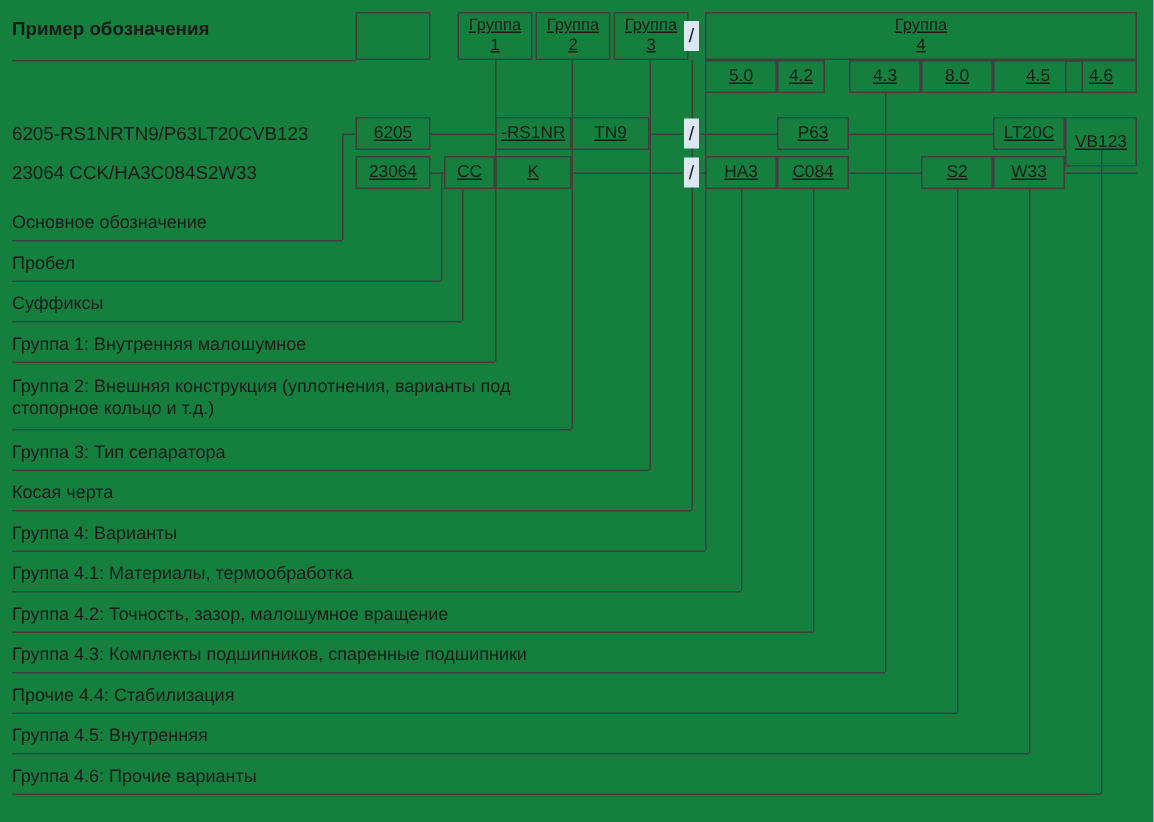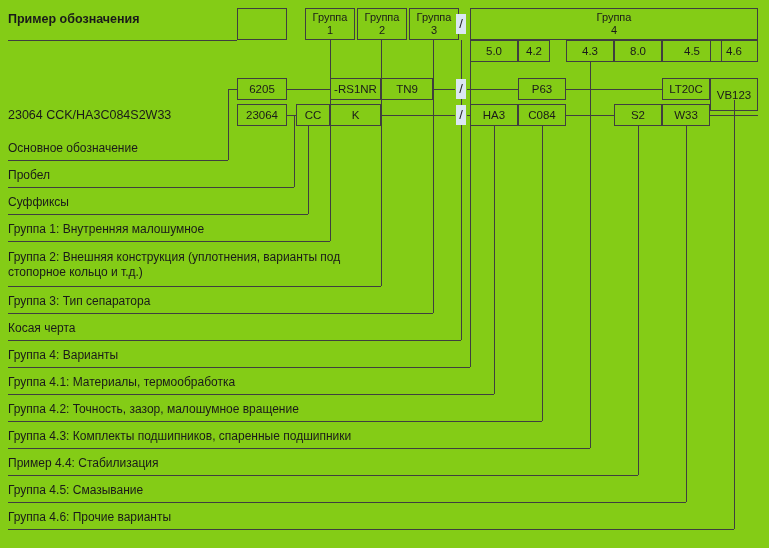--- a/index.html
+++ b/index.html
@@ -1,26 +1,26 @@
 <!DOCTYPE html>
 <html><head>
 <meta charset="utf-8">
 <style>
   html,body { margin:0; padding:0; background:#dbe7f3; }
   .canvas {
     position:relative; width:769px; height:548px;
-    background:#84cc16; overflow:hidden;
+    background:#15803d; overflow:hidden;
     font-family:"Liberation Sans", sans-serif; color:#1a1a1a;
   }
   .title { position:absolute; left:8px; top:12px; font-weight:bold; font-size:12.5px; }
   .desig { position:absolute; left:8px; height:22px; line-height:22px; font-size:12.5px; }
   .box {
     position:absolute; border:1px solid #3f3f3f; box-sizing:border-box;
     display:flex; align-items:center; justify-content:center;
-    font-size:11.5px; text-align:center;
+    font-size:11.5px; text-align:center;text-decoration:underline;
   }
   .hdr { flex-direction:column; font-size:11px; line-height:13px; }
   .hl { position:absolute; height:1px; background:#3f3f3f; }
   .vl { position:absolute; width:1px; background:#3f3f3f; }
   .lbl { position:absolute; left:8px; font-size:12px; line-height:15px; }
   .wrap2 { max-width:345px; }
   .slash {
     position:absolute; width:10px; text-align:center; font-size:13px;
     height:20px; line-height:20px; background:#dbe7f3;
   }
@@ -98,20 +98,21 @@
   <div class="box" style="left:518px;top:40px;width:32px;height:22px">4.2</div>
   <div class="box" style="left:566px;top:40px;width:48px;height:22px">4.3</div>
   <div class="box" style="left:614px;top:40px;width:48px;height:22px">8.0</div>
   <div class="box" style="left:662px;top:40px;width:60px;height:22px">4.5</div>
   <div class="box" style="left:710px;top:40px;width:48px;height:22px">4.6</div>
 
   <div class="slash" style="left:456px;top:14px">/</div>
   <div class="slash" style="left:456px;top:79px">/</div>
   <div class="slash" style="left:456px;top:105px">/</div>
 
+  <div class="desig" style="top:78px">6205-RS1NRTN9/P63LT20CVB123</div>
   <div class="box" style="left:237px;top:78px;width:50px;height:22px">6205</div>
   <div class="box" style="left:330px;top:78px;width:51px;height:22px">-RS1NR</div>
   <div class="box" style="left:381px;top:78px;width:52px;height:22px">TN9</div>
   <div class="box" style="left:518px;top:78px;width:48px;height:22px">P63</div>
   <div class="box" style="left:662px;top:78px;width:48px;height:22px">LT20C</div>
   <div class="box" style="left:710px;top:78px;width:48px;height:33px">VB123</div>
 
   <div class="desig" style="top:104px">23064 CCK/HA3C084S2W33</div>
   <div class="box" style="left:237px;top:104px;width:50px;height:22px">23064</div>
   <div class="box" style="left:296px;top:104px;width:34px;height:22px">CC</div>
@@ -125,17 +126,17 @@
   <div class="lbl" style="top:168px">Пробел</div>
   <div class="lbl" style="top:195px">Суффиксы</div>
   <div class="lbl" style="top:222px">Группа 1: Внутренняя малошумное</div>
   <div class="lbl wrap2" style="top:250px">Группа 2: Внешняя конструкция (уплотнения, варианты под стопорное кольцо и т.д.)</div>
   <div class="lbl" style="top:294px">Группа 3: Тип сепаратора</div>
   <div class="lbl" style="top:321px">Косая черта</div>
   <div class="lbl" style="top:348px">Группа 4: Варианты</div>
   <div class="lbl" style="top:375px">Группа 4.1: Материалы, термообработка</div>
   <div class="lbl" style="top:402px">Группа 4.2: Точность, зазор, малошумное вращение</div>
   <div class="lbl" style="top:429px">Группа 4.3: Комплекты подшипников, спаренные подшипники</div>
-  <div class="lbl" style="top:456px">Пример 4.4: Стабилизация</div>
-  <div class="lbl" style="top:483px">Группа 4.5: Смазывание</div>
+  <div class="lbl" style="top:456px">Прочие 4.4: Стабилизация</div>
+  <div class="lbl" style="top:483px">Группа 4.5: Внутренняя</div>
   <div class="lbl" style="top:510px">Группа 4.6: Прочие варианты</div>
 
 </div>
 
 </body></html>

